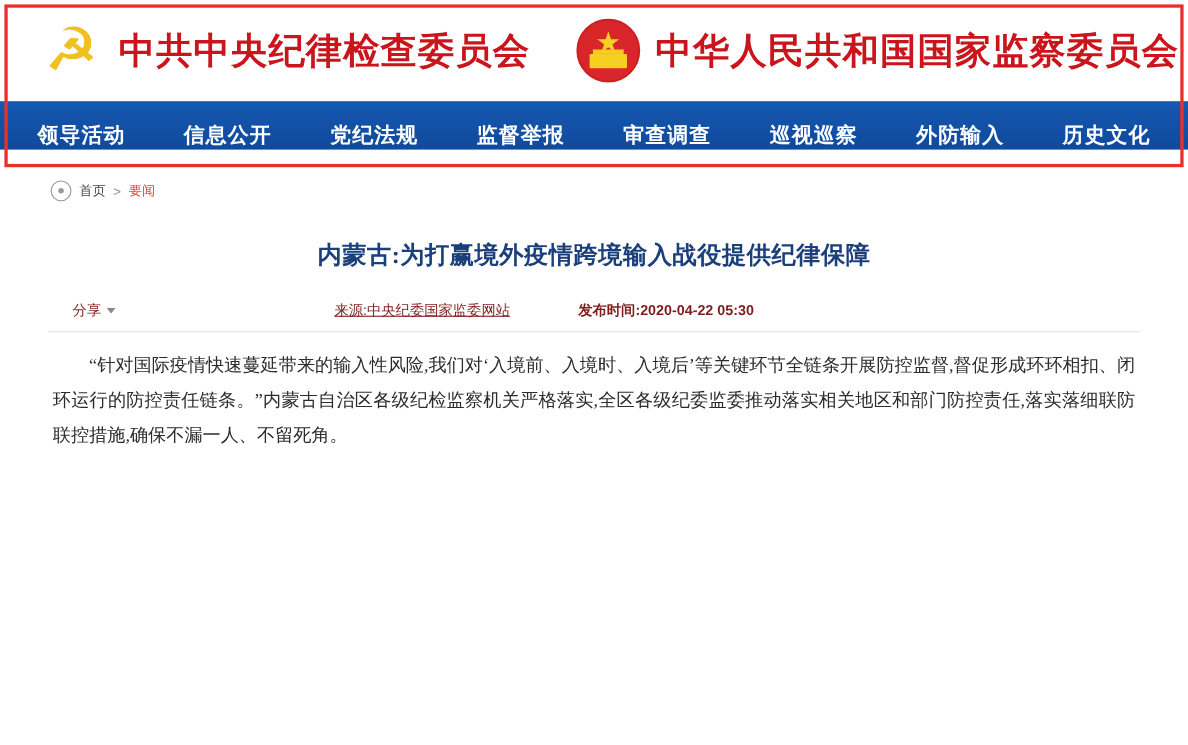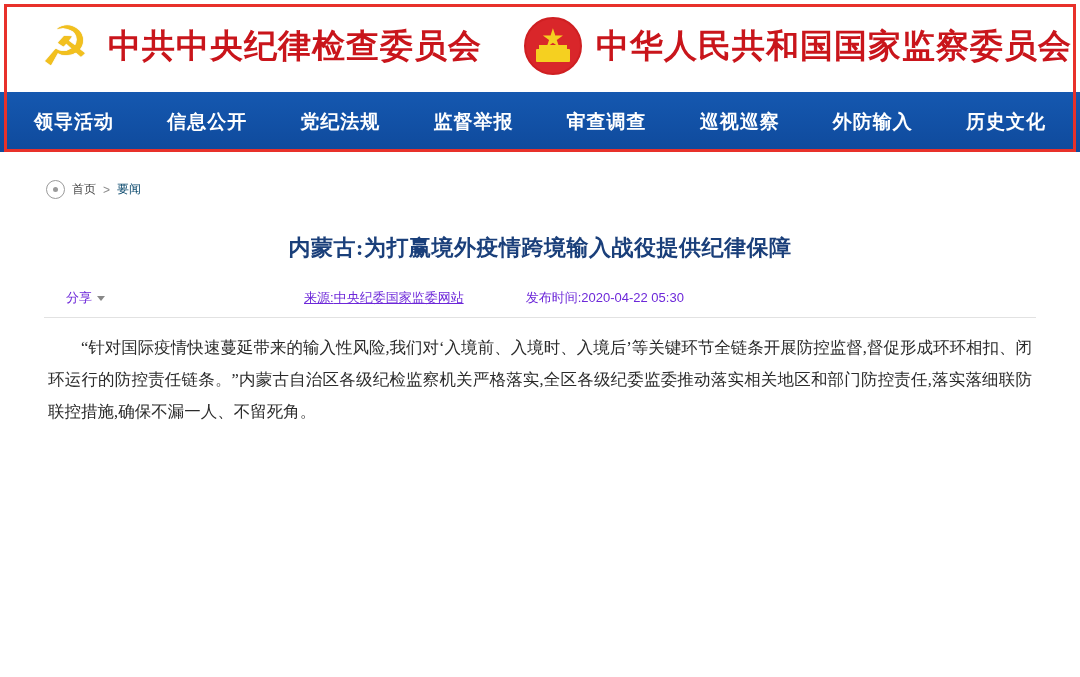--- a/index.html
+++ b/index.html
@@ -109,24 +109,24 @@
   .site-title {
     font-family: "Liberation Serif", serif;
     font-weight: bold;
     font-size: 33px;
     color: #c9151b;
     letter-spacing: 1px;
     white-space: nowrap;
   }
   .navbar {
     position: relative;
-    height: 60px;
+    height: 44px;
     background: linear-gradient(180deg, #1558b0 0%, #0f4a9c 100%);
     display: flex;
-    align-items: center;
+    align-items: flex-end;
     justify-content: space-between;
     padding: 0 34px;
     box-sizing: border-box;
   }
   .nav-item {
     color: #ffffff;
     font-size: 19px;
     font-weight: bold;
     font-family: "Liberation Serif", serif;
     letter-spacing: 1px;
@@ -160,58 +160,58 @@
     left: 50%;
     top: 50%;
     width: 5px;
     height: 5px;
     margin: -2.5px 0 0 -2.5px;
     background: #9a9a9a;
     border-radius: 50%;
   }
   .crumb-sep { color: #8a8a8a; }
   .crumb-link { color: #4a4a4a; }
-  .crumb-current { color: #0c4a6e; }
+  .crumb-current { color: #ef4444; }
 
   .article-title {
     text-align: center;
     font-family: "Liberation Serif", serif;
     font-size: 22px;
     font-weight: bold;
     color: #1a3f7a;
     margin-top: 34px;
     letter-spacing: 0.5px;
   }
   .meta-row {
     display: flex;
     align-items: center;
     margin-top: 26px;
     padding-bottom: 10px;
     border-bottom: 1px solid #e2e2e2;
     font-size: 13px;
-    color: #6d28d9;
+    color: #7f1d1d;
   }
   .share {
     width: 150px;
     padding-left: 22px;
     box-sizing: border-box;
     display: flex;
     align-items: center;
     gap: 5px;
     cursor: pointer;
   }
   .caret {
     display: inline-block;
     width: 0; height: 0;
     border-left: 4px solid transparent;
     border-right: 4px solid transparent;
     border-top: 5px solid #888;
   }
   .meta-source { margin-left: 110px; text-decoration: underline; }
-  .meta-time { margin-left: 62px; }
+  .meta-time { margin-left: 62px; font-weight: bold; }
 
   .article-body {
     margin-top: 12px;
     padding: 0 4px;
   }
   .article-body p {
     font-family: "Liberation Serif", serif;
     font-size: 16.5px;
     line-height: 32px;
     color: #2b2b2b;

